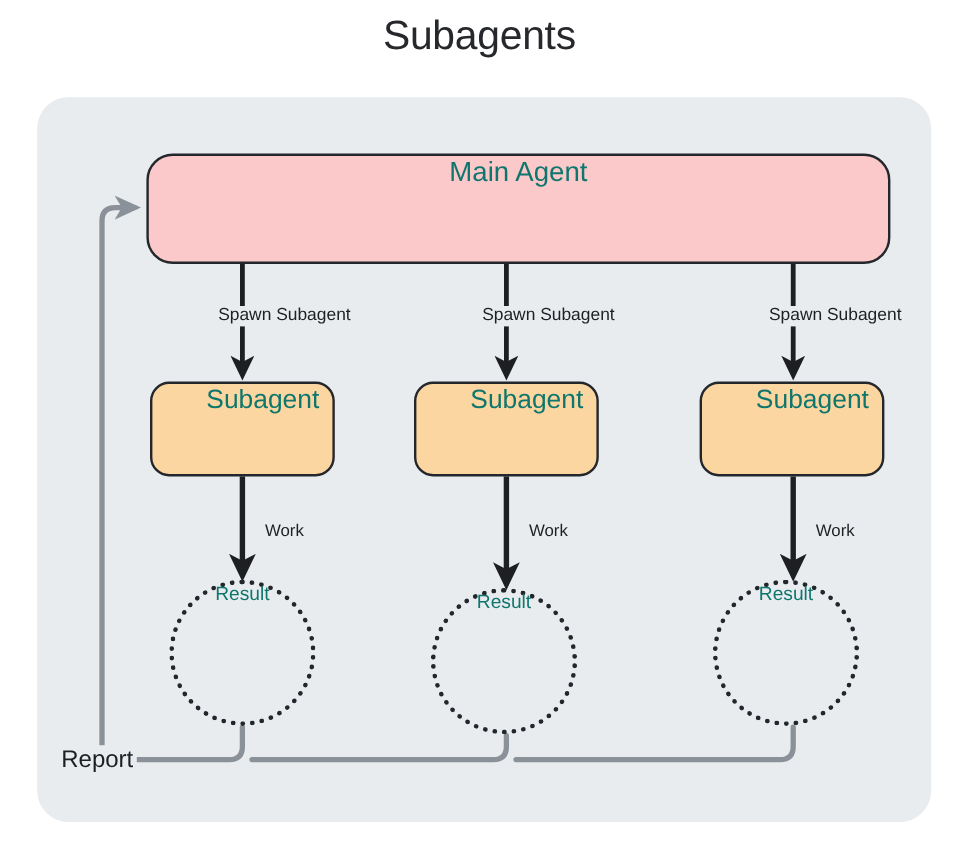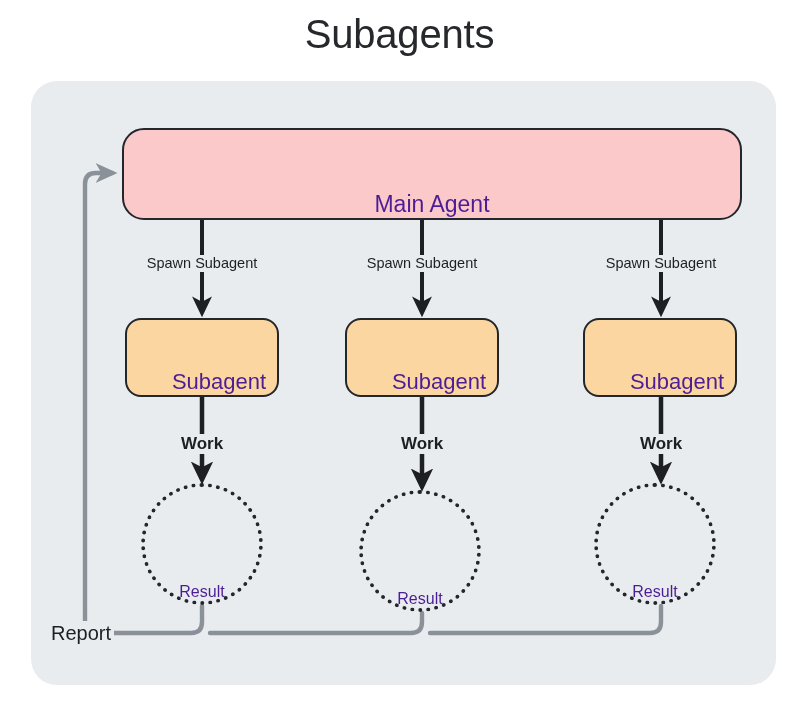--- a/index.html
+++ b/index.html
@@ -14,21 +14,21 @@
     font-family: "Liberation Sans", "DejaVu Sans", sans-serif;
     overflow: hidden;
   }
 
   #diagram-title {
     position: absolute;
     left: 0;
     top: 12px;
     width: 799px;
     text-align: center;
-    font-size: 40px;
+    font-size: 34px;
     font-weight: 400;
     color: #26282b;
     letter-spacing: -0.2px;
     line-height: 1.1;
   }
 
   #panel {
     position: absolute;
     left: 31px;
     top: 81px;
@@ -43,23 +43,23 @@
     left: 0;
     top: 0;
     width: 799px;
     height: 715px;
   }
 
   .node {
     position: absolute;
     box-sizing: border-box;
     display: flex;
-    align-items: flex-end;
+    align-items: flex-start;
     justify-content: center;
-    color: #4c1d95;
+    color: #0f766e;
   }
 
   #main-agent {
     left: 122px;
     top: 128px;
     width: 620px;
     height: 92px;
     background: #fbc9c9;
     border: 2.5px solid #23262b;
     border-radius: 22px;
@@ -94,27 +94,28 @@
 
   .edge-label {
     position: absolute;
     font-size: 14.5px;
     color: #1d1f22;
     background: #e8ecef;
     padding: 0 5px;
     white-space: nowrap;
     transform: translateX(-50%);
     line-height: 1.2;
+    margin-left: 35px;
   }
   .spawn-label { top: 255px; }
   #spawn-label-1 { left: 202px; }
   #spawn-label-2 { left: 422px; }
   #spawn-label-3 { left: 661px; }
 
-  .work-label { top: 434px; font-size: 17px; font-weight: bold; }
+  .work-label { top: 434px; font-size: 14px; }
   #work-label-1 { left: 202px; }
   #work-label-2 { left: 422px; }
   #work-label-3 { left: 661px; }
 
   #report-label {
     position: absolute;
     left: 48px;
     top: 621px;
     font-size: 20px;
     color: #1d1f22;

